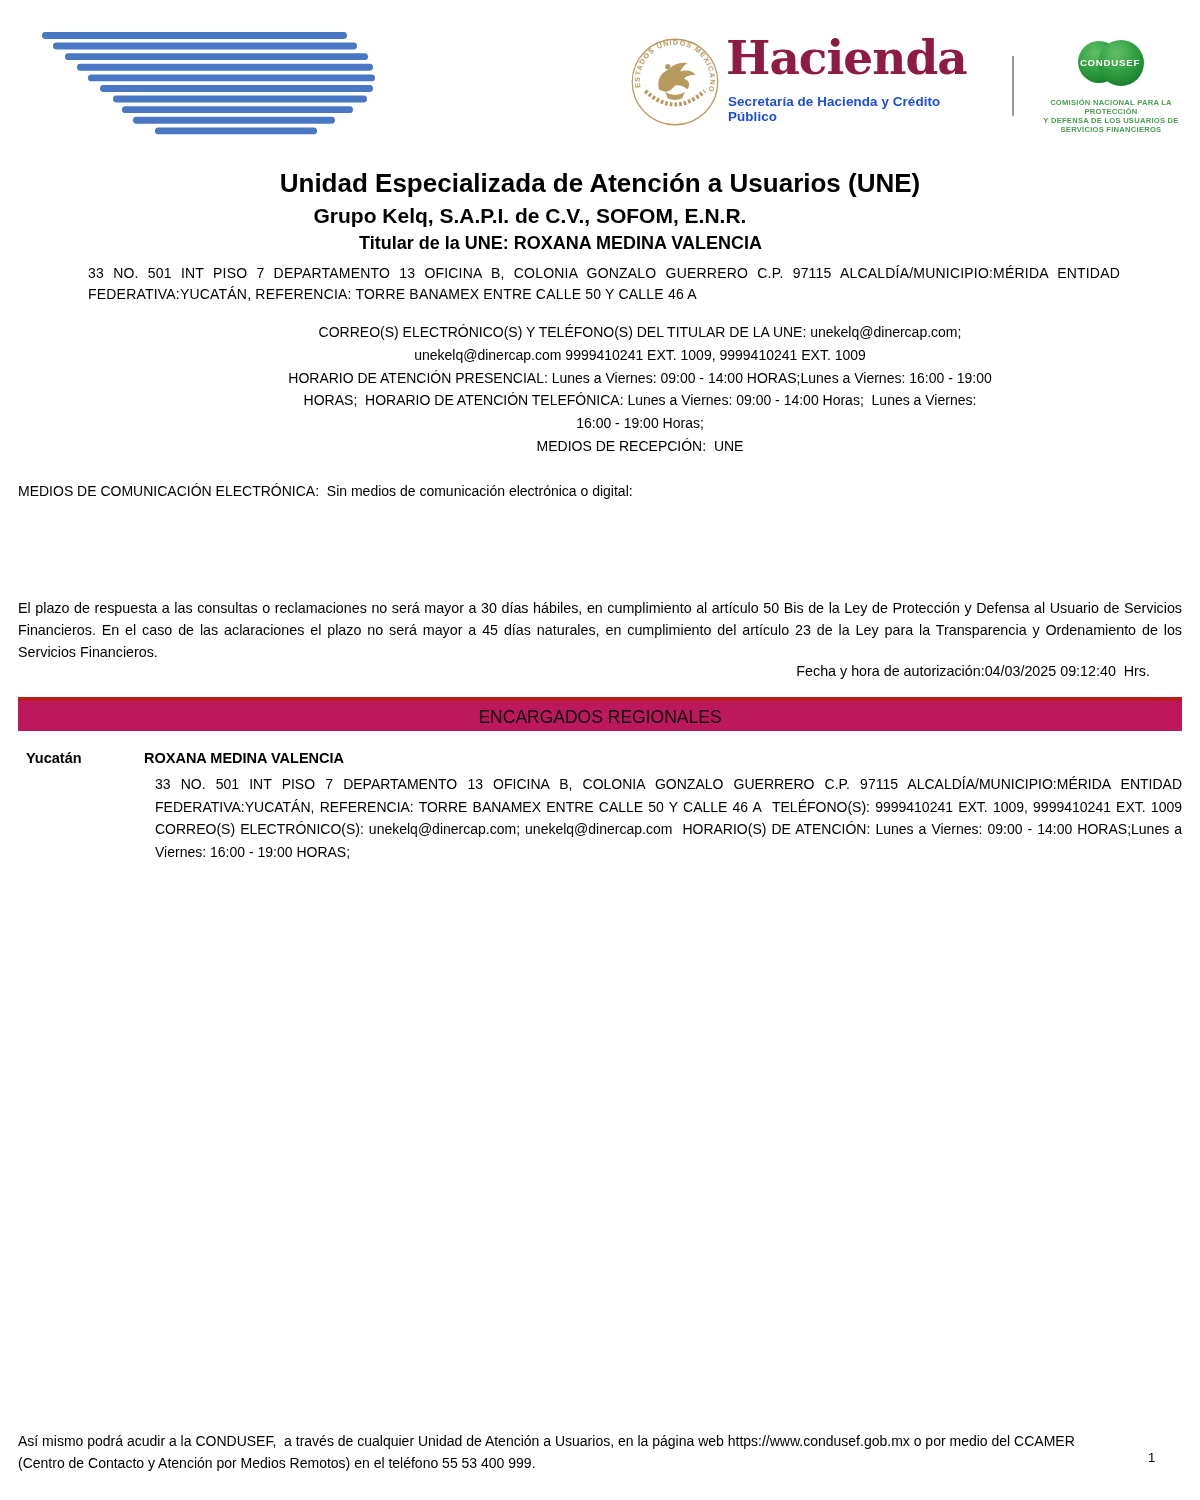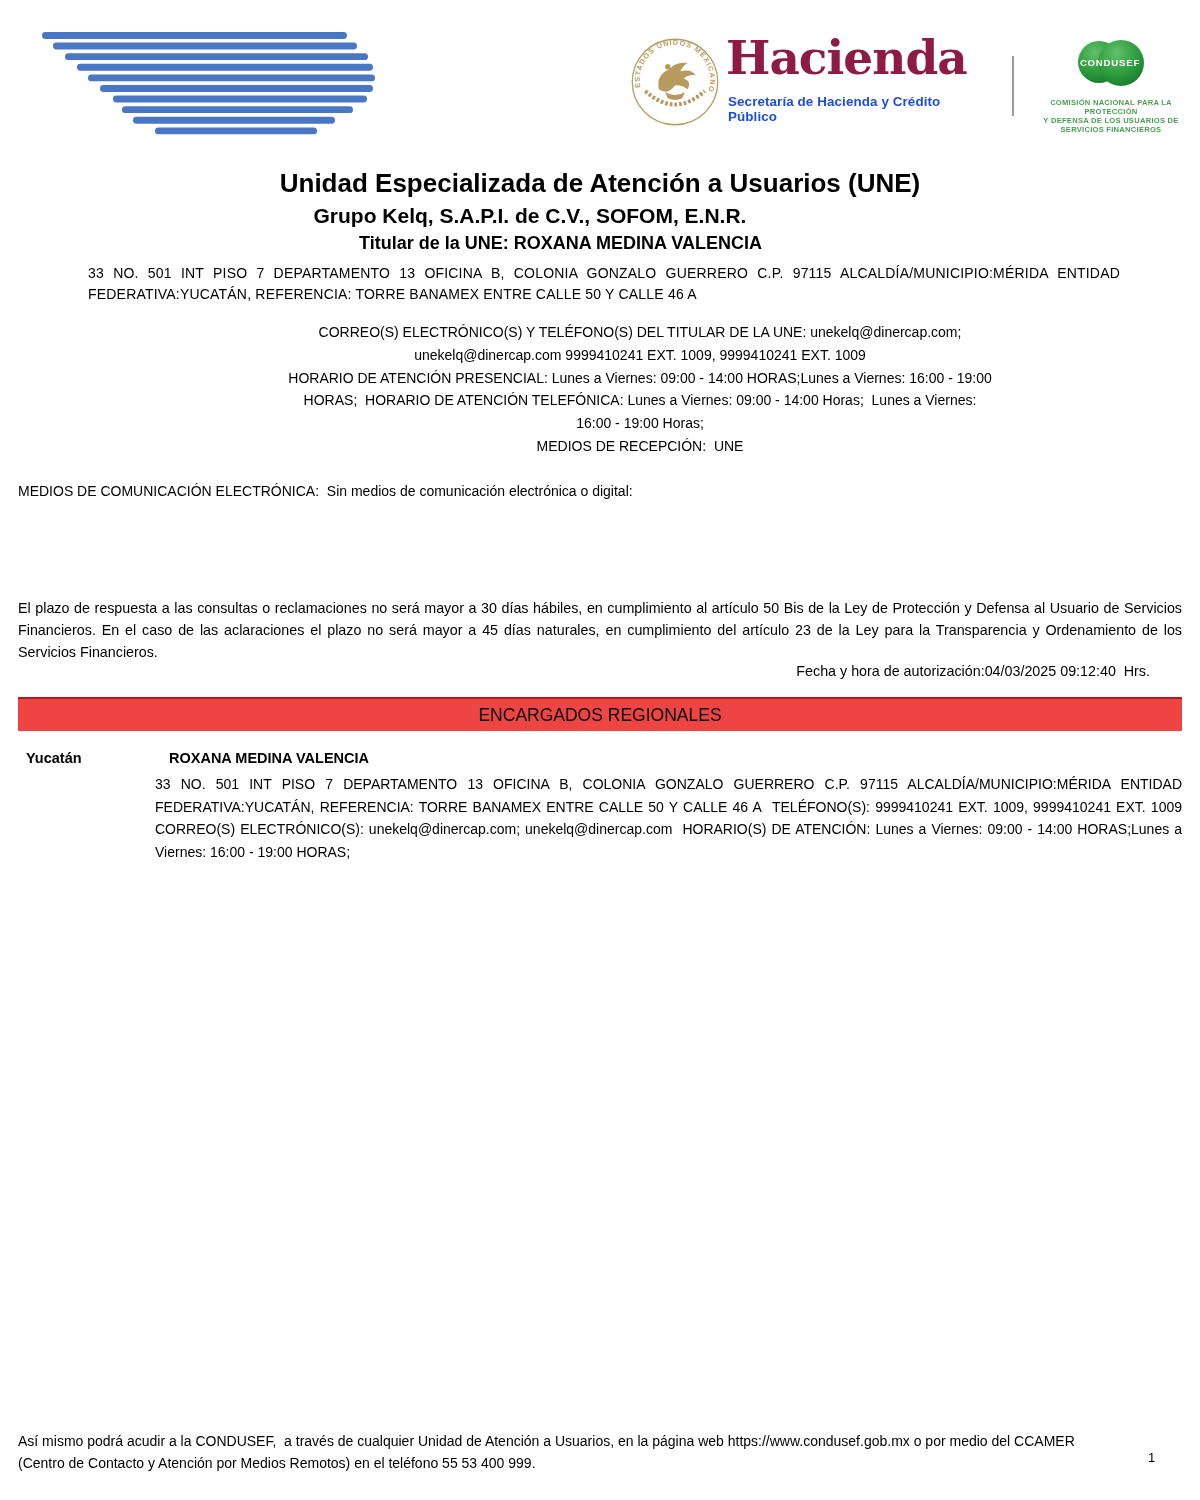--- a/index.html
+++ b/index.html
@@ -45,26 +45,26 @@
   .medios-com { position: absolute; left: 18px; top: 483px; font-size: 14px; }
 
   .legal {
     position: absolute; left: 18px; top: 597px; width: 1164px;
     font-size: 14.3px; line-height: 22px; text-align: justify;
   }
   .authorization { position: absolute; right: 50px; top: 663px; font-size: 14.3px; }
 
   .section-bar {
     position: absolute; left: 18px; top: 697px; width: 1164px; height: 34px;
-    background: #ef4444; border-top: 2px solid #b91c1c;
+    background: #be185d; border-top: 4px solid #b91c1c;
     text-align: center; font-size: 17.5px; line-height: 32px; color: #0a0a0a;
   }
 
   .state-label { position: absolute; left: 18px; top: 750px; font-size: 14.5px; font-weight: bold; margin-left: 8px; }
-  .regional-name { position: absolute; left: 169px; top: 750px; font-size: 14.5px; font-weight: bold; }
+  .regional-name { position: absolute; left: 144px; top: 750px; font-size: 14.5px; font-weight: bold; }
   .regional-details {
     position: absolute; left: 155px; top: 773px; width: 1027px;
     font-size: 14px; line-height: 22.5px; text-align: justify;
   }
 
   .footer-text { position: absolute; left: 18px; top: 1430px; width: 1075px; font-size: 14px; line-height: 22px; }
   .page-number { position: absolute; left: 1148px; top: 1450px; font-size: 13px; }
 </style>
 </head>
 <body>

